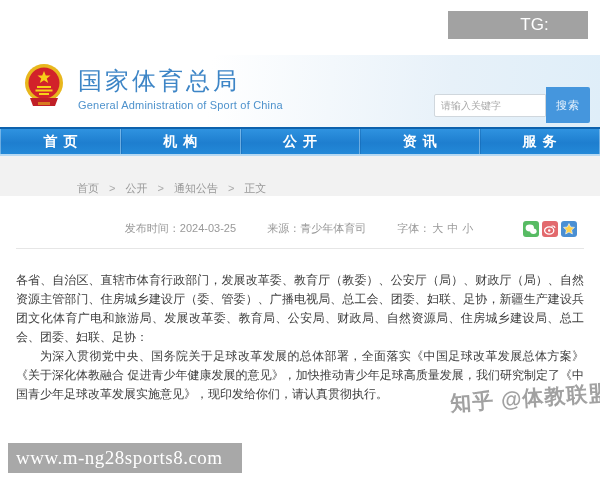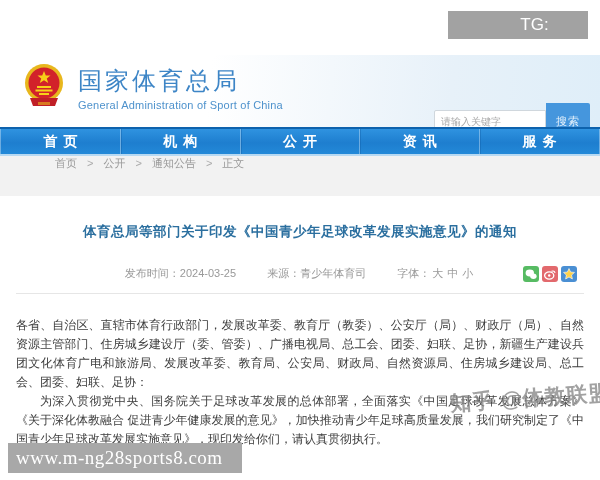--- a/index.html
+++ b/index.html
@@ -17,41 +17,41 @@
     color:rgba(130,130,130,.75); font-size:21px; font-weight:bold;
     transform:rotate(-4deg); white-space:nowrap; letter-spacing:1px; }
 
   
   .header-row { position:absolute; top:55px; left:0; width:600px; height:72px;
     background:linear-gradient(95deg,#ffffff 35%,#f3f8fc 55%,#e7f1f9 75%,#dfeef9 100%); }
   .emblem { position:absolute; left:20px; top:7px; width:48px; height:52px; }
   .site-text { position:absolute; left:78px; top:11px; }
   .site-title { color:#3d85c6; font-size:24px; font-weight:normal; letter-spacing:3px; line-height:30px; }
   .site-subtitle { color:#4e92cc; font-size:11px; margin-top:3px; letter-spacing:.2px; }
-  .search { position:absolute; right:10px; top:48px; display:flex; align-items:center; }
+  .search { position:absolute; right:10px; top:32px; display:flex; align-items:center; }
   .search input { width:112px; height:23px; border:1px solid #d0d7dd; border-radius:2px 0 0 2px;
     font-size:10px; padding:0 6px; color:#333; outline:none; background:#fff;
     font-family:"Liberation Sans","DejaVu Sans",sans-serif; }
   .search input::placeholder { color:#aaa; }
   .search button { width:44px; height:36px; border:none; background:#4596dd; color:#eaf4fd;
     font-size:11px; border-radius:0 2px 2px 0; cursor:pointer; letter-spacing:1px;
     font-family:"Liberation Sans","DejaVu Sans",sans-serif; }
 
   
   .main-nav { position:absolute; top:127px; left:0; width:600px; height:29px; display:flex;
     background:linear-gradient(180deg,#2f93e0 0%,#1e7ecf 55%,#2389d8 100%);
     border-top:2px solid #0d62ad; border-bottom:2px solid #b7d9f2; }
   .nav-item { flex:1; color:#fff; font-size:14px; font-weight:bold; text-align:center;
     line-height:25px; letter-spacing:6px; text-indent:6px; cursor:pointer;
     border-right:1px solid rgba(255,255,255,.35); box-shadow:1px 0 0 rgba(13,90,160,.35); }
   .nav-item:first-child { border-left:1px solid rgba(255,255,255,.35); }
 
   
   .breadcrumb-strip { position:absolute; top:156px; left:0; width:600px; height:40px;
-    background:#f2f2f2; display:flex; align-items:flex-start; padding-left:55px; }
+    background:#f2f2f2; display:flex; align-items:flex-end; padding-left:77px; }
   .breadcrumb { font-size:11px; color:#999; }
   .breadcrumb .crumb { margin-right:10px; cursor:pointer; }
   .breadcrumb .sep { margin-right:10px; color:#aaa; }
   .breadcrumb .current { margin-right:0; }
 
   
   .content { position:absolute; top:196px; left:0; width:600px; padding:0 16px; background:#fff; }
   .article-title { margin-top:27px; text-align:center; color:#2b6f9f; font-size:13.5px;
     font-weight:bold; letter-spacing:.5px; }
   .meta-row { position:relative; margin-top:25px; text-align:center; font-size:11px; color:#999; height:18px; }
@@ -103,21 +103,20 @@
     <div class="nav-item">服务</div>
   </div>
 
   <div class="breadcrumb-strip">
     <div class="breadcrumb">
       <span class="crumb">首页</span><span class="sep">&gt;</span><span class="crumb">公开</span><span class="sep">&gt;</span><span class="crumb">通知公告</span><span class="sep">&gt;</span><span class="crumb current">正文</span>
     </div>
   </div>
 
   <div class="content">
-    <h1 class="article-title">体育总局等部门关于印发《中国青少年足球改革发展实施意见》的通知</h1>
 
     <div class="meta-row">
       <span class="meta-item">发布时间：2024-03-25</span>
       <span class="meta-item">来源：青少年体育司</span>
       <span class="meta-item"><span>字体：</span><span class="font-size-btn">大</span><span class="font-size-btn">中</span><span class="font-size-btn">小</span></span>
 
       <span class="share-icons">
         <span class="share-icon wechat">
           <svg width="12" height="11" viewBox="0 0 12 11">
             <ellipse cx="4.8" cy="4" rx="4.2" ry="3.4" fill="#fff"></ellipse>

